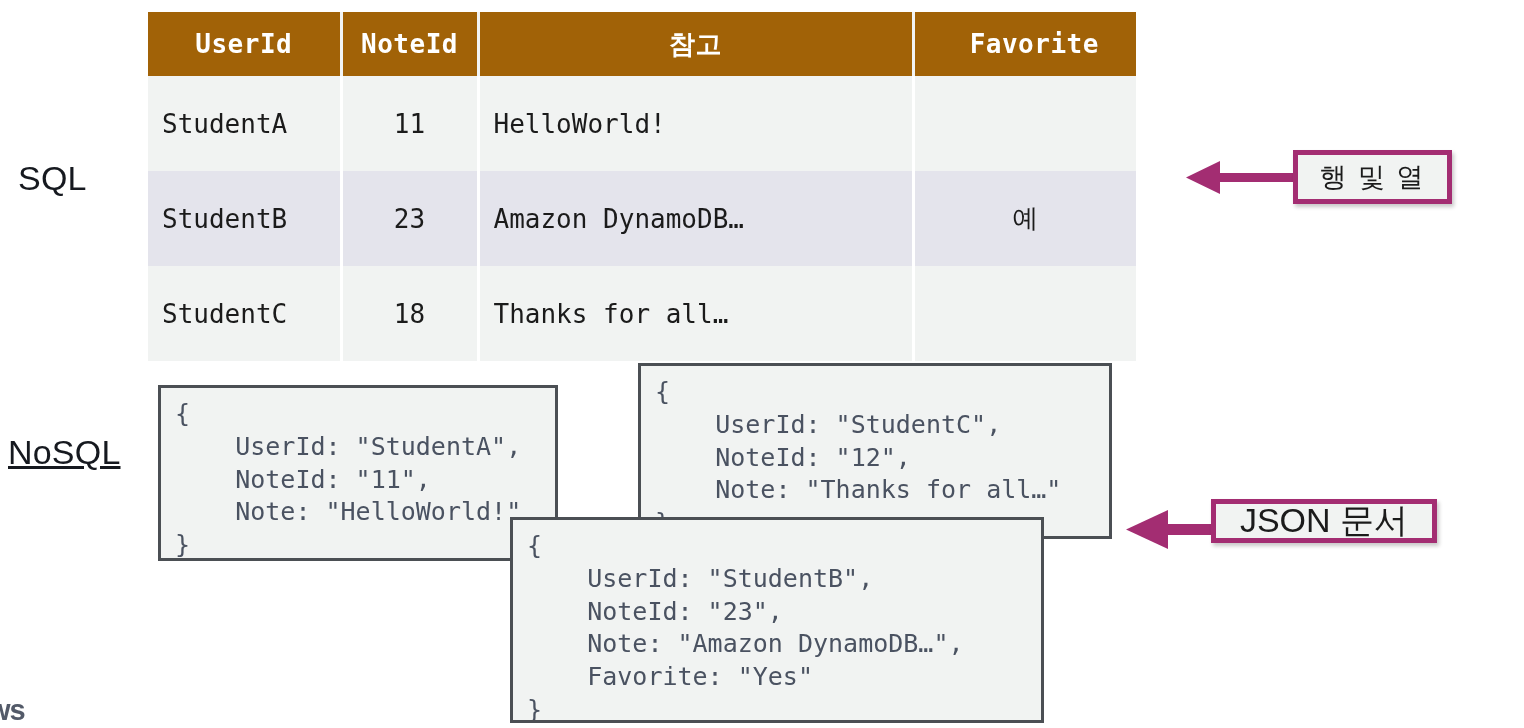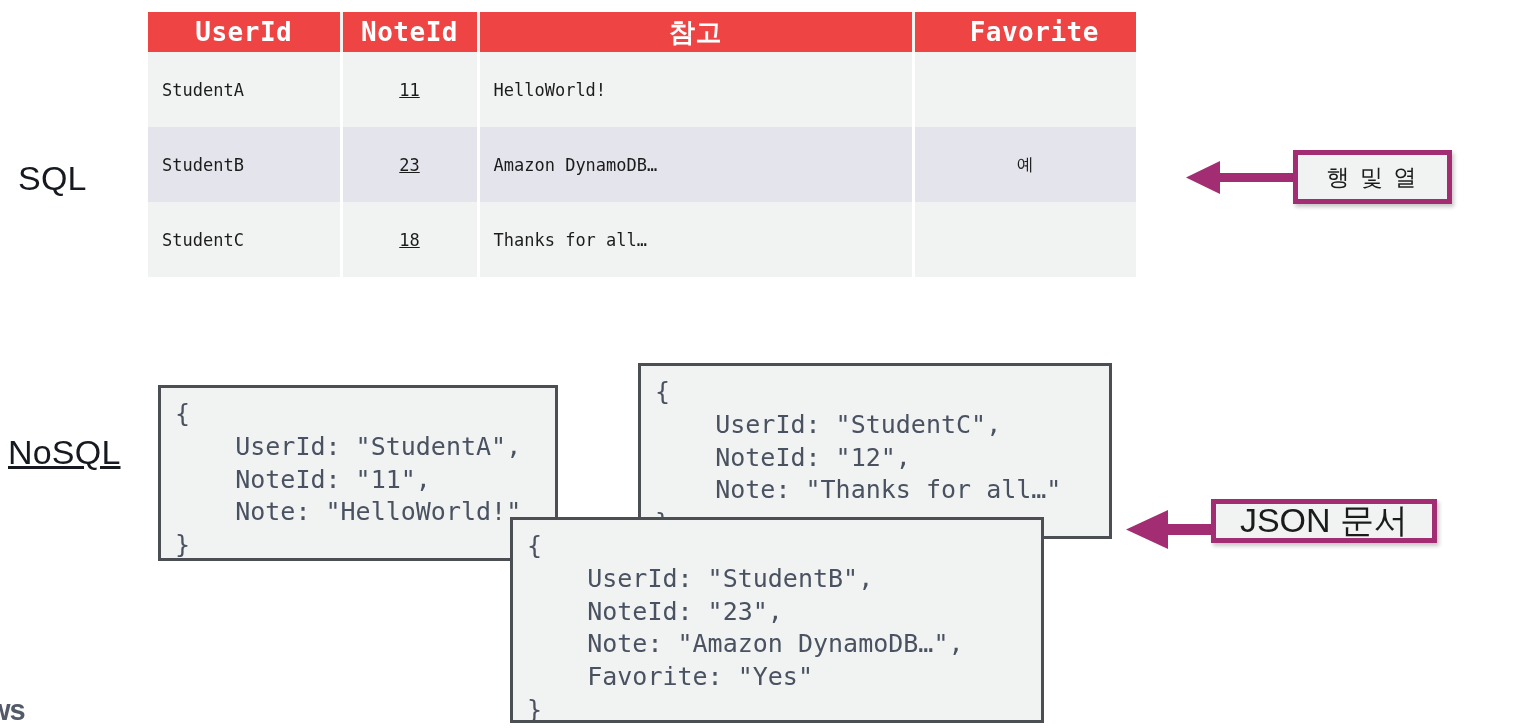--- a/index.html
+++ b/index.html
@@ -41,47 +41,47 @@
     border-collapse: collapse;
     table-layout: fixed;
     font-family: "DejaVu Sans Mono", "Liberation Mono", monospace;
   }
   #sql-table col.c-userid   { width: 193px; }
   #sql-table col.c-noteid   { width: 137px; }
   #sql-table col.c-note     { width: 435px; }
   #sql-table col.c-favorite { width: 223px; }
 
   #sql-table thead th {
-    background: #ef4444;
+    background: #a16207;
     color: #ffffff;
     font-size: 26px;
     font-weight: 700;
-    height: 40px;
+    height: 64px;
     padding: 0 10px;
     text-align: center;
     border-right: 3px solid #f2f4f4;
     letter-spacing: 0.5px;
   }
   #sql-table thead th:last-child { border-right: none; padding-left: 28px; }
 
   #sql-table tbody td {
-    height: 75px;
-    font-size: 17px;
+    height: 95px;
+    font-size: 26px;
     color: #1b1b1b;
     padding: 0 14px;
     border-right: 3px solid #ffffff;
     vertical-align: middle;
     white-space: nowrap;
   }
   #sql-table tbody td:last-child { border-right: none; }
   #sql-table tbody tr.odd  td { background: #f1f3f2; }
   #sql-table tbody tr.even td { background: #e4e4ec; }
 
   .cell-userid   { text-align: left; }
-  .cell-noteid   { text-align: center; text-decoration: underline; }
+  .cell-noteid   { text-align: center; }
   .cell-note     { text-align: left; }
   .cell-favorite { text-align: center;
                    font-family: "DejaVu Sans", "Liberation Sans", sans-serif; }
 
   
   .json-card {
     position: absolute;
     box-sizing: border-box;
     background: #f1f3f2;
     border: 3px solid #4b4f54;
@@ -108,21 +108,21 @@
     display: flex;
     align-items: center;
     justify-content: center;
     white-space: nowrap;
     box-shadow: 2px 3px 4px rgba(0,0,0,0.22);
   }
   .callout-arrow { position: absolute; }
 
   #callout-rows-cols .callout-box {
     left: 1293px; top: 150px; width: 159px; height: 54px;
-    font-size: 23px; letter-spacing: 2px;
+    font-size: 27px; letter-spacing: 2px;
   }
   #callout-rows-cols .callout-arrow { left: 1186px; top: 160px; }
 
   #callout-json-doc .callout-box {
     left: 1211px; top: 499px; width: 226px; height: 44px;
     font-size: 34px;
   }
   #callout-json-doc .callout-arrow { left: 1126px; top: 508px; }
 
   

